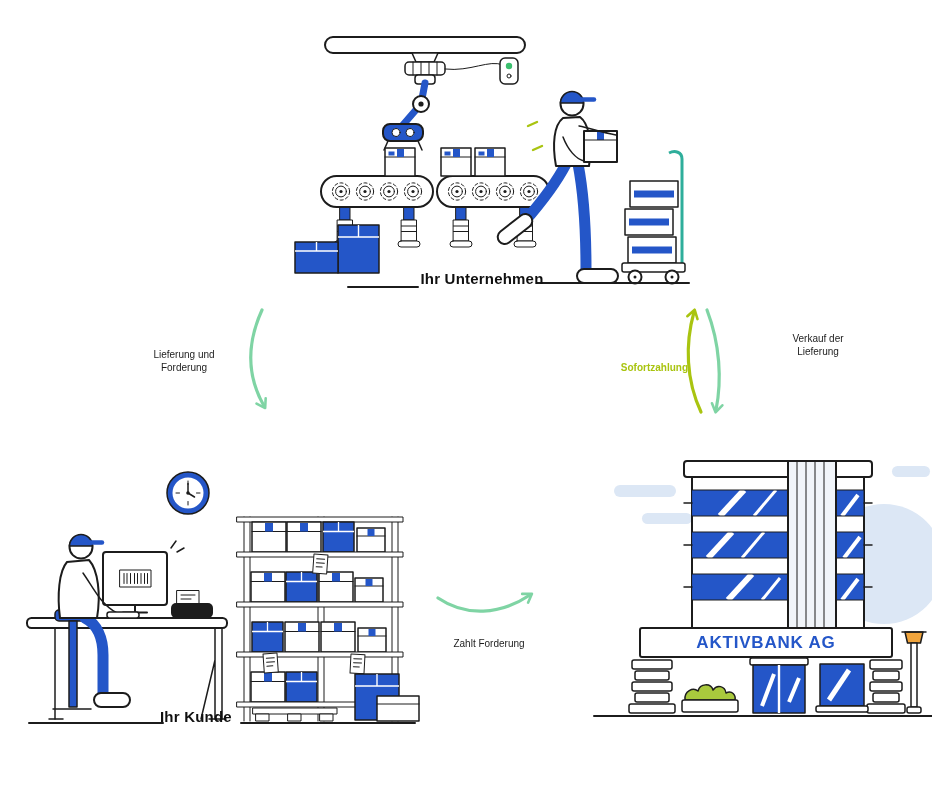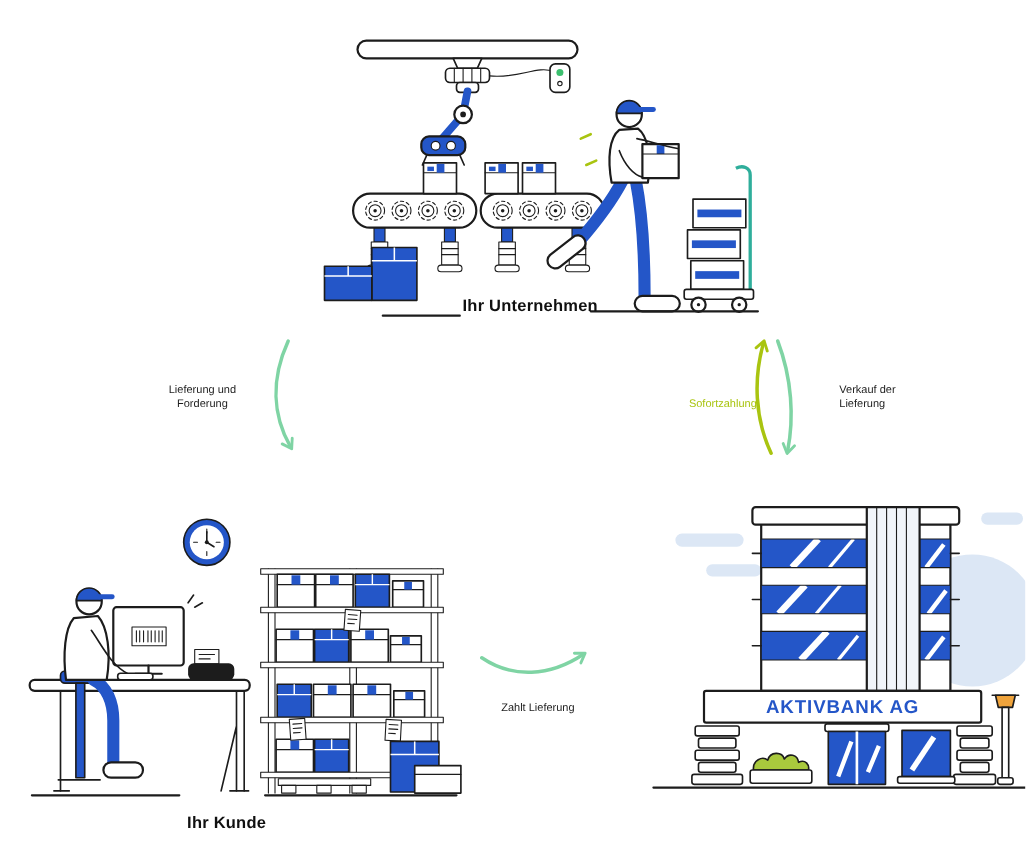--- a/index.html
+++ b/index.html
@@ -8,21 +8,21 @@
     --bush-green:#a9c93d; --outlet-green:#3bbf6e;
   }
   *{margin:0;padding:0;box-sizing:border-box}
   html,body{width:940px;height:788px;background:#fff;font-family:"Liberation Sans",sans-serif}
   .stage{position:relative;width:932px;height:788px;overflow:hidden;background:#fff}
   .scene{position:absolute}
   .scene svg,.arrows{display:block;width:100%;height:100%}
   .arrows{position:absolute;left:0;top:0;width:940px;height:788px;pointer-events:none}
   .node-label{position:absolute;font-weight:700;font-size:15px;color:#101010;letter-spacing:.2px}
   .edge-label{position:absolute;font-size:10px;line-height:1.3;font-weight:500;color:#1d1d1d}
-  .edge-label.lime{color:var(--lime-green);font-weight:400}
+  .edge-label.lime{color:var(--lime-green);font-weight:700}
   
   .fw{fill:#fff} .fb{fill:var(--brand-blue)} .fo{fill:var(--outline)} .fn{fill:none}
   .fl{fill:var(--decor-light-blue)} .fcol{fill:#f1f5fa}
   .fbush{fill:var(--bush-green)} .flamp{fill:var(--lamp-orange)} .f-outlet{fill:var(--outlet-green)}
   .ol{stroke:var(--outline);stroke-width:2;stroke-linecap:round;stroke-linejoin:round}
   .ol1{stroke:var(--outline);stroke-width:1.5;stroke-linecap:round;stroke-linejoin:round}
   .thin{stroke:var(--outline);stroke-width:1;stroke-linecap:round;stroke-linejoin:round}
   .st-blue{stroke:var(--brand-blue)} .st-teal{stroke:var(--truck-teal)}
   .st-mint{stroke:var(--arrow-mint)} .st-lime{stroke:var(--lime-green)} .st-white{stroke:#fff}
   .arrow{stroke-width:3.2;stroke-linecap:round;fill:none}
@@ -259,21 +259,21 @@
         <rect x="330" y="219" width="44" height="46" class="fb ol1"></rect>
         <path d="M330 231 h44 M352 219 v12" class="fn st-white" stroke-width="1.4"></path>
         <rect x="352" y="241" width="42" height="25" class="fw ol1"></rect>
         <path d="M352 249 h42" class="fn thin"></path>
       </g>
 
       <path d="M4 268 H 138" class="fn ol"></path>
       <path d="M216 268 H 390" class="fn ol"></path>
     </svg>
   </figure>
-  <div class="node-label" style="left:160px;top:740px;width:92px;text-align:center">Ihr Kunde</div>
+  <div class="node-label" style="left:160px;top:708px;width:92px;text-align:left">Ihr Kunde</div>
 
   <figure class="scene" style="left:592px;top:448px;width:350px;height:280px">
     <svg viewBox="0 0 350 280">
       <g>
         <circle cx="292" cy="116" r="60" class="fl"></circle>
         <rect x="22" y="37" width="62" height="12" rx="6" class="fl"></rect>
         <rect x="50" y="65" width="50" height="11" rx="5.5" class="fl"></rect>
         <rect x="300" y="18" width="38" height="11" rx="5.5" class="fl"></rect>
       </g>
 
@@ -365,19 +365,19 @@
     <path d="M438 598 C 466 617 500 615 530 595" class="arrow st-mint" marker-end="url(#ah-mint)"></path>
     <path d="M701 412 C 686 380 685 344 694 312" class="arrow st-lime" marker-end="url(#ah-lime)"></path>
     <path d="M707 310 C 720 344 722 380 716 410" class="arrow st-mint" marker-end="url(#ah-mint)"></path>
   </svg>
 
   <div class="edge-label" style="left:118px;top:348px;width:132px;text-align:center">
     <span>Lieferung und</span><br>
     <span>Forderung</span>
   </div>
   <div class="edge-label lime" style="left:578px;top:361px;width:110px;text-align:right">Sofortzahlung</div>
-  <div class="edge-label" style="left:763px;top:348px;width:110px;text-align:left">
+  <div class="edge-label" style="left:763px;top:332px;width:110px;text-align:center">
     <span>Verkauf der</span><br>
     <span>Lieferung</span>
   </div>
-  <div class="edge-label" style="left:430px;top:637px;width:118px;text-align:center">Zahlt Lieferung</div>
+  <div class="edge-label" style="left:430px;top:637px;width:118px;text-align:center">Zahlt Forderung</div>
 
 </div>
 
 </body></html>

